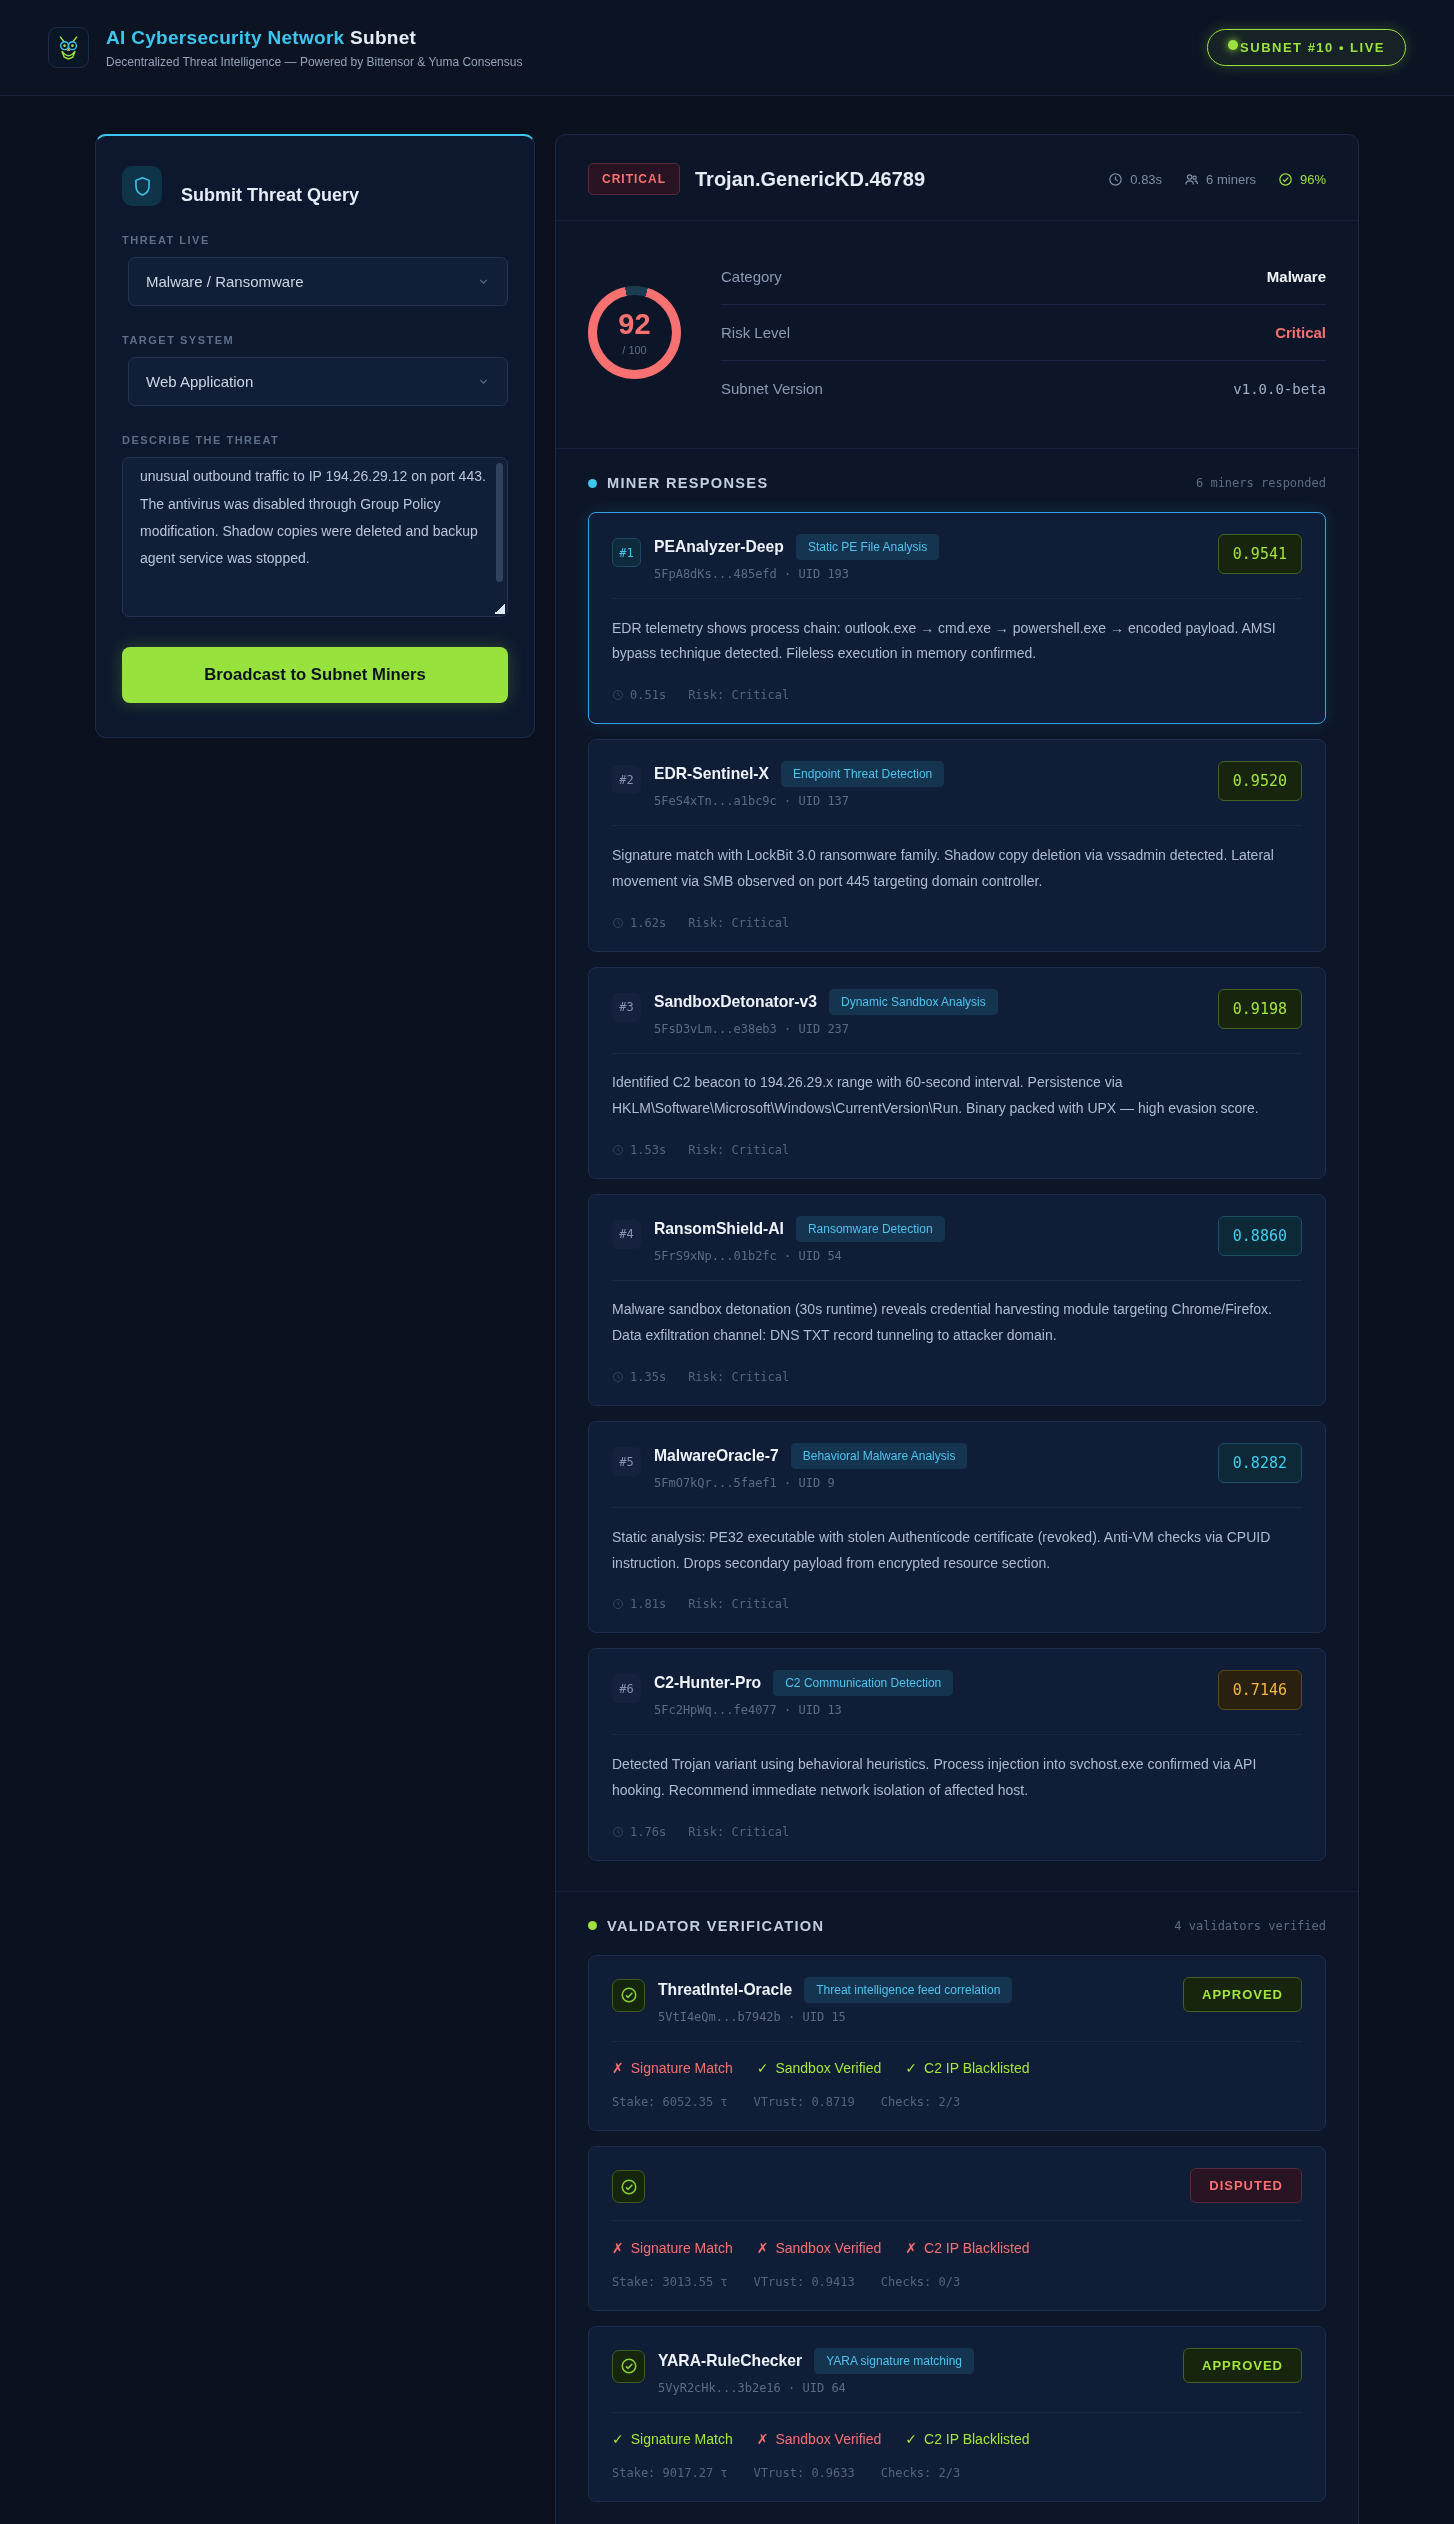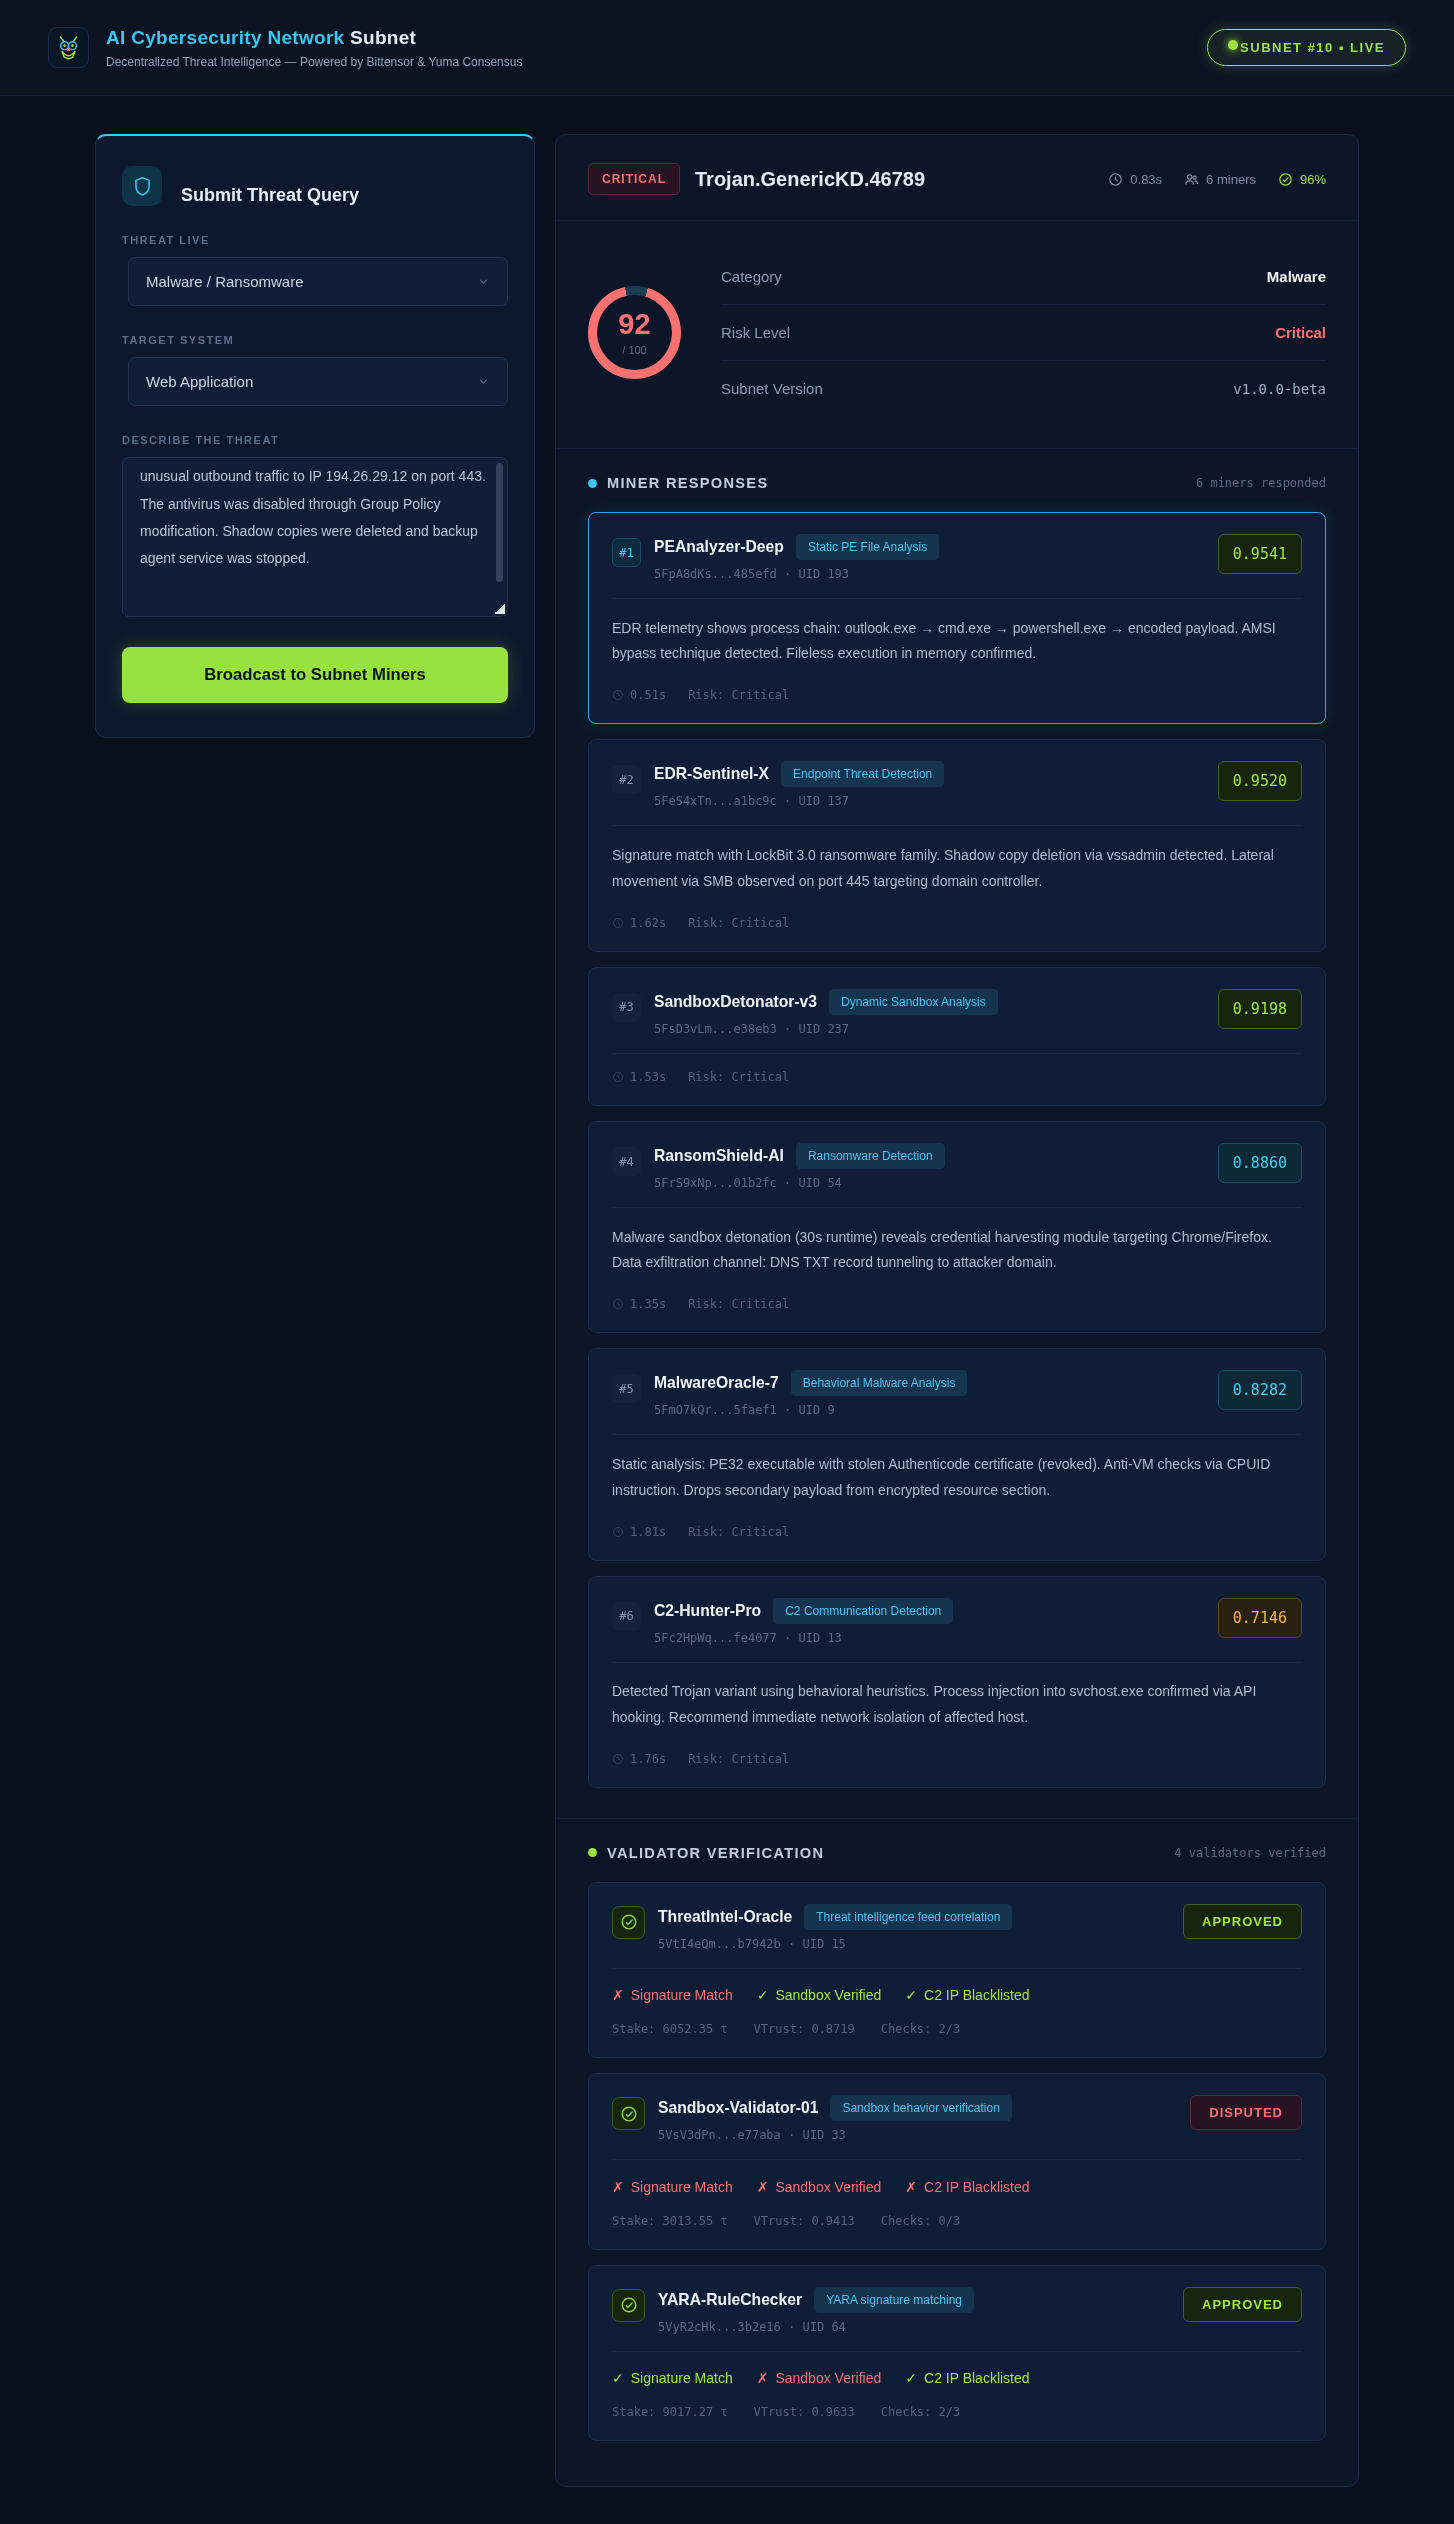--- a/index.html
+++ b/index.html
@@ -283,20 +283,21 @@
           <div>
             <div class="m-name-row">
               <span class="m-name">SandboxDetonator-v3</span>
               <span class="m-badge">Dynamic Sandbox Analysis</span>
             </div>
             <div class="m-hotkey">5FsD3vLm...e38eb3 · UID 237</div>
           </div>
           <span class="score-badge score-green">0.9198</span>
         </div>
         <div class="m-divider"></div>
+        <p class="m-body">Identified C2 beacon to 194.26.29.x range with 60-second interval. Persistence via HKLM\Software\Microsoft\Windows\CurrentVersion\Run. Binary packed with UPX — high evasion score.</p>
         <div class="m-foot">
           <span class="foot-time">
               <svg viewBox="0 0 24 24" fill="none">
                 <circle cx="12" cy="12" r="9"></circle>
                 <path d="M12 7 v5 l3.5 2"></path>
               </svg>
               <span>1.53s</span>
             </span>
           <span>Risk: Critical</span>
         </div>
@@ -430,27 +431,20 @@
       </article>
 
       <article class="val-card">
         <div class="v-head">
           <div class="v-icon">
               <svg viewBox="0 0 24 24" fill="none" stroke="#8ad13c" stroke-width="2">
                 <circle cx="12" cy="12" r="9"></circle>
                 <path d="M8 12.5 l2.6 2.6 L16.5 9"></path>
               </svg>
             </div>
-          <div>
-            <div class="m-name-row">
-              <span class="m-name">Sandbox-Validator-01</span>
-              <span class="m-badge">Sandbox behavior verification</span>
-            </div>
-            <div class="m-hotkey">5VsV3dPn...e77aba · UID 33</div>
-          </div>
           <span class="status-pill pill-disputed">DISPUTED</span>
         </div>
         <div class="m-divider"></div>
         <div class="checks">
           <span class="check fail">
               <span>✗</span>
               <span>Signature Match</span>
             </span>
           <span class="check fail">
               <span>✗</span>

